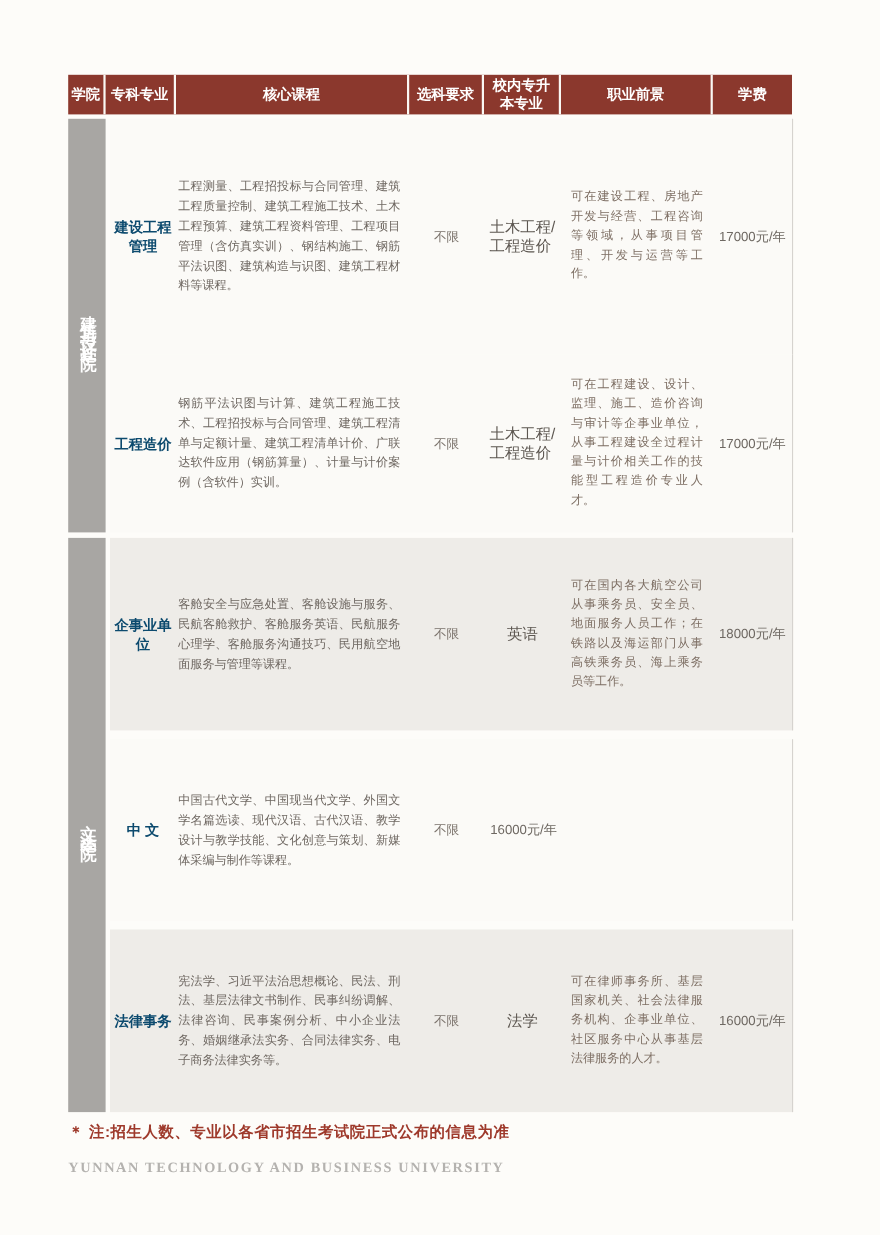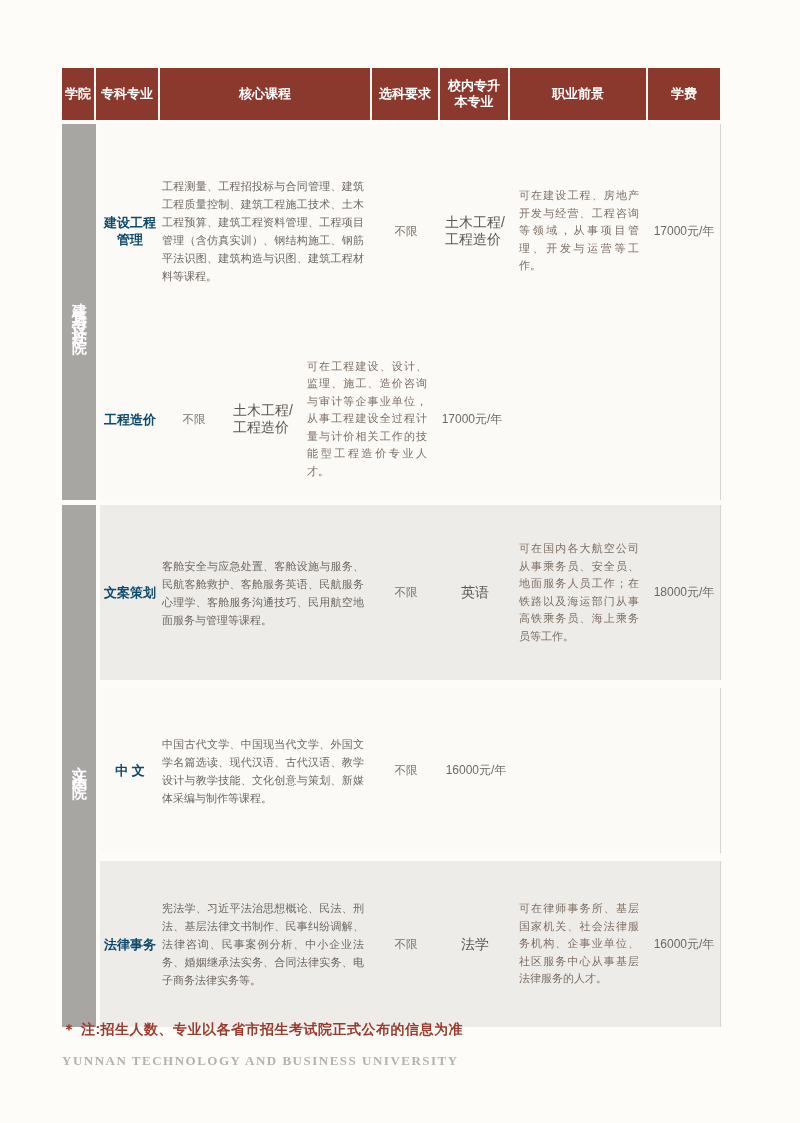--- a/index.html
+++ b/index.html
@@ -8,21 +8,21 @@
     background:#fdfcf9;
     font-family:"Liberation Sans","DejaVu Sans",sans-serif;
     position:relative;
     overflow:hidden;
   }
   .table{
     position:absolute;left:62px;top:68px;width:658px;
   }
   
   .thead{
-    display:flex;height:52px;
+    display:flex;height:36px;
     background:#8b382d;
     color:#ffffff;
   }
   .th{
     display:flex;align-items:center;justify-content:center;
     text-align:center;box-sizing:border-box;
     font-weight:bold;font-size:13px;line-height:1.25;
     border-right:2px solid #faf8f4;
     padding:0 2px;
   }
@@ -122,35 +122,36 @@
     <div class="cell major r-major">建设工程管理</div>
     <div class="cell courses r-courses">工程测量、工程招投标与合同管理、建筑工程质量控制、建筑工程施工技术、土木工程预算、建筑工程资料管理、工程项目管理（含仿真实训）、钢结构施工、钢筋平法识图、建筑构造与识图、建筑工程材料等课程。</div>
     <div class="cell req r-req">不限</div>
     <div class="cell upg r-upg">土木工程/工程造价</div>
     <div class="cell pros r-pros">可在建设工程、房地产开发与经营、工程咨询等领域，从事项目管理、开发与运营等工作。</div>
     <div class="cell fee r-fee">17000元/年</div>
   </div>
 
   <div class="row plain" style="min-height: 162px;">
     <div class="cell major r-major">工程造价</div>
+    <div class="cell courses r-courses">钢筋平法识图与计算、建筑工程施工技术、工程招投标与合同管理、建筑工程清单与定额计量、建筑工程清单计价、广联达软件应用（钢筋算量）、计量与计价案例（含软件）实训。</div>
     <div class="cell req r-req">不限</div>
     <div class="cell upg r-upg">土木工程/工程造价</div>
     <div class="cell pros r-pros">可在工程建设、设计、监理、施工、造价咨询与审计等企事业单位，从事工程建设全过程计量与计价相关工作的技能型工程造价专业人才。</div>
     <div class="cell fee r-fee">17000元/年</div>
   </div>
 </div>
   </div>
 
   <div class="group g1">
     <div class="sidebar">
       <div class="sidebar-label">文法学院</div>
     </div>
     <div class="rows">
   <div class="row tint" style="min-height: 175px;">
-    <div class="cell major r-major">文案策划</div>
+    <div class="cell major r-major">企事业单位</div>
     <div class="cell courses r-courses">客舱安全与应急处置、客舱设施与服务、民航客舱救护、客舱服务英语、民航服务心理学、客舱服务沟通技巧、民用航空地面服务与管理等课程。</div>
     <div class="cell req r-req">不限</div>
     <div class="cell upg r-upg">英语</div>
     <div class="cell pros r-pros">可在国内各大航空公司从事乘务员、安全员、地面服务人员工作；在铁路以及海运部门从事高铁乘务员、海上乘务员等工作。</div>
     <div class="cell fee r-fee">18000元/年</div>
   </div>
 
   <div class="row plain" style="min-height: 165px;">
     <div class="cell major r-major">中  文</div>
     <div class="cell courses r-courses">中国古代文学、中国现当代文学、外国文学名篇选读、现代汉语、古代汉语、教学设计与教学技能、文化创意与策划、新媒体采编与制作等课程。</div>

